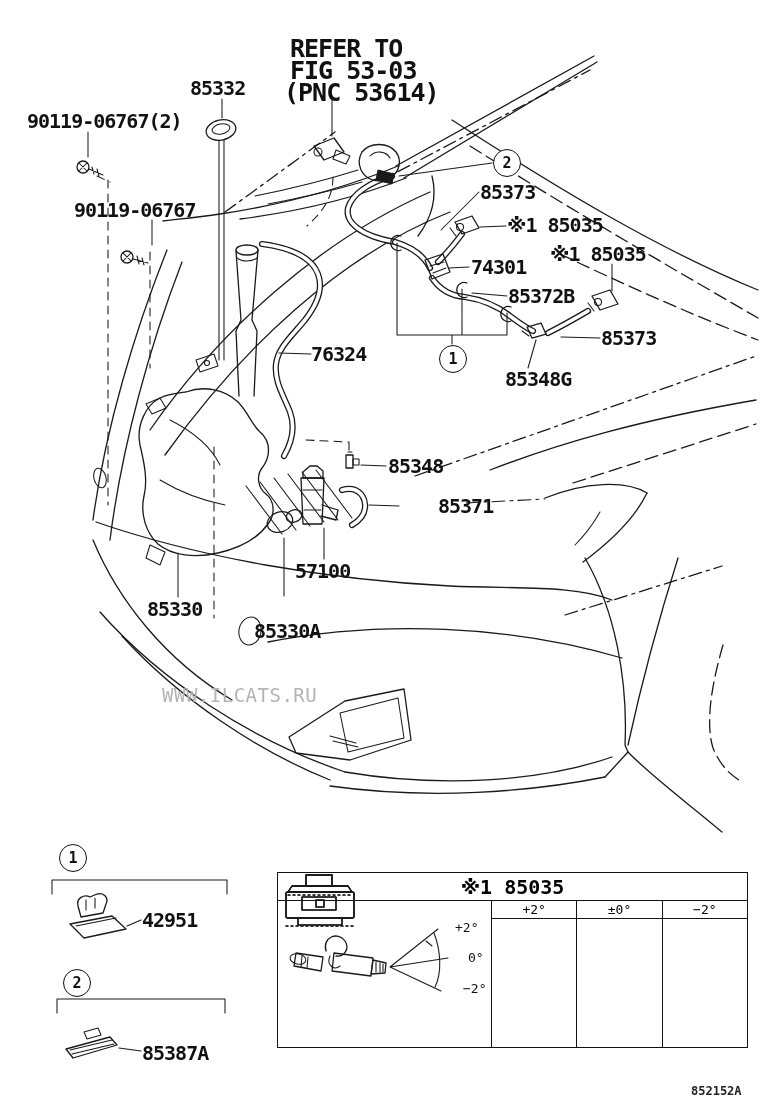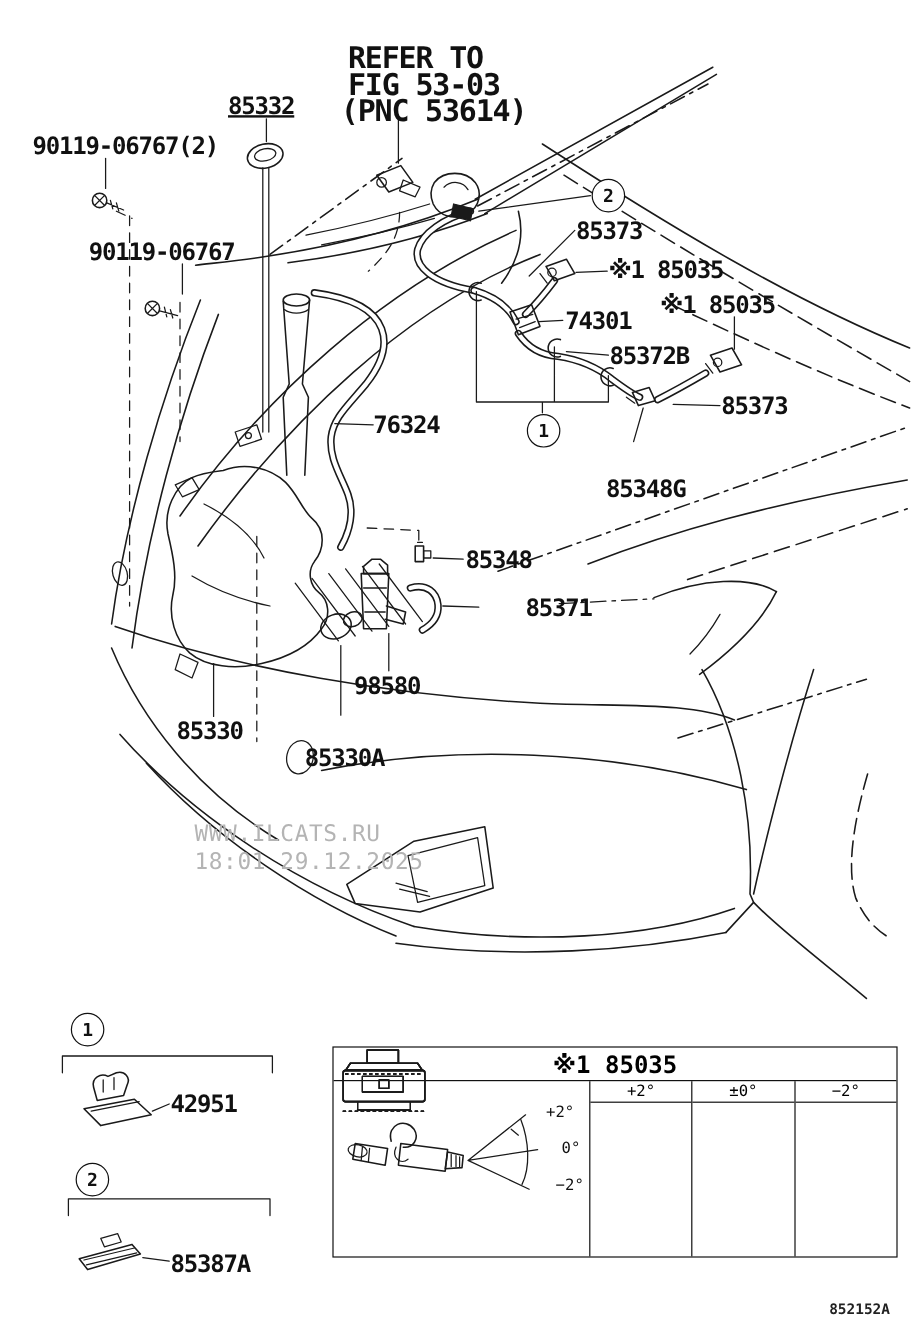--- a/index.html
+++ b/index.html
@@ -211,43 +211,42 @@
     <path class="art" d="M66,1049 L110,1037 L117,1045 L73,1058 Z"></path>
     <path class="art thin" d="M70,1050 L112,1040 M72,1054 L114,1044"></path>
     <path class="art thin" d="M84,1032 L98,1028 L101,1035 L87,1039 Z"></path>
     <path class="art thin" d="M119,1048 L141,1051"></path>
   </svg>
 
   <div class="lbl-sm" style="left:290px;top:38px;">REFER TO</div>
   <div class="lbl-sm" style="left:290px;top:60px;">FIG 53-03</div>
   <div class="lbl-sm" style="left:284px;top:82px;">(PNC 53614)</div>
 
-  <div class="lbl" style="left:190px;top:78px;text-decoration:underline;">85332</div>
+  <div class="lbl" style="left:190px;top:78px;">85332</div>
   <div class="lbl" style="left:27px;top:111px;">90119-06767(2)</div>
   <div class="lbl" style="left:74px;top:200px;">90119-06767</div>
   <div class="lbl" style="left:480px;top:182px;">85373</div>
   <div class="lbl" style="left:507px;top:215px;">※1 85035</div>
   <div class="lbl" style="left:550px;top:244px;">※1 85035</div>
   <div class="lbl" style="left:471px;top:257px;">74301</div>
   <div class="lbl" style="left:508px;top:286px;">85372B</div>
   <div class="lbl" style="left:601px;top:328px;">85373</div>
-  <div class="lbl" style="left:505px;top:369px;margin-top:28px;">85348G</div>
+  <div class="lbl" style="left:505px;top:369px;">85348G</div>
   <div class="lbl" style="left:311px;top:344px;">76324</div>
   <div class="lbl" style="left:388px;top:456px;">85348</div>
   <div class="lbl" style="left:400px;top:496px;margin-left:38px;">85371</div>
-  <div class="lbl" style="left:295px;top:561px;">98580</div>
+  <div class="lbl" style="left:295px;top:561px;">57100</div>
   <div class="lbl" style="left:147px;top:599px;text-align:center;">85330</div>
   <div class="lbl" style="left:254px;top:621px;">85330A</div>
 
   <div class="callout" style="left:493px;top:149px;">2</div>
   <div class="callout" style="left:439px;top:345px;">1</div>
 
   <div class="watermark" style="left:162px;top:660px;margin-top:24px;">
     <div>WWW.ILCATS.RU</div>
-    <div>18:01 29.12.2025</div>
   </div>
 
   <div class="callout" style="left:59px;top:844px;">1</div>
   <div class="lbl" style="left:142px;top:910px;">42951</div>
   <div class="callout" style="left:63px;top:969px;">2</div>
   <div class="lbl" style="left:142px;top:1043px;">85387A</div>
 
   <div class="spec-table">
     <div class="spec-title">※1 85035</div>
     <div class="spec-body">

